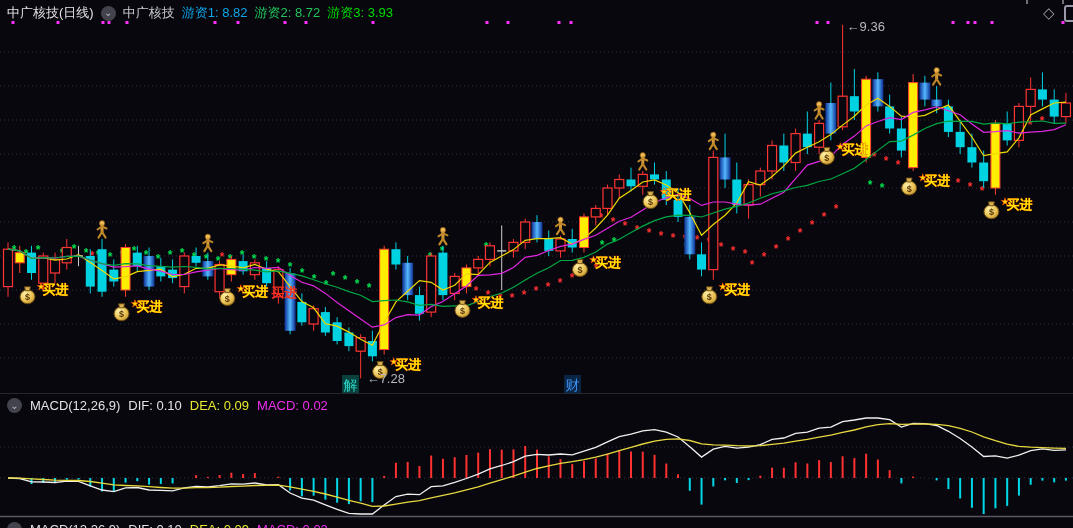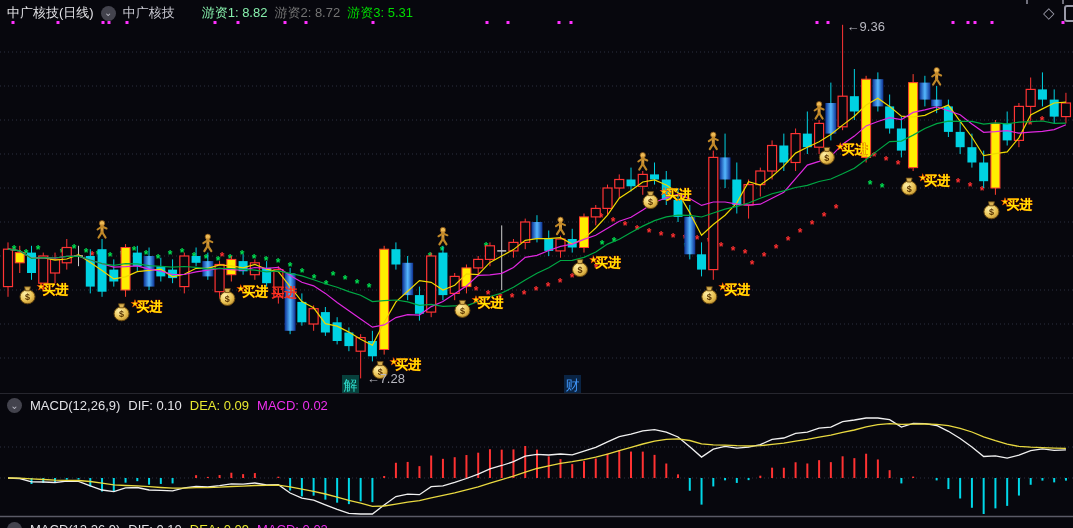--- a/index.html
+++ b/index.html
@@ -38,23 +38,23 @@
   }
   .tick{position:absolute;top:0;width:2px;height:4px;background:#70707c;z-index:6;}
 </style>
 </head>
 <body>
 
 <div class="hdr">
   <span class="title">中广核技(日线)</span>
   <span class="cicon">⌄</span>
   <span class="ind">中广核技</span>
-  <span style="color: #86efac; margin-left: 20px;">游资1: 8.82</span>
-  <span style="color: #737373;">游资2: 8.72</span>
-  <span style="color: rgb(0, 221, 0);">游资3: 5.31</span>
+  <span style="color: #0ea5e9;">游资1: 8.82</span>
+  <span style="color: #22c55e;">游资2: 8.72</span>
+  <span style="color: rgb(0, 221, 0);">游资3: 3.93</span>
 </div>
 
 <span class="corner-diamond">◇</span>
 <div class="corner-square"></div>
 <div class="tick" style="left:1026px"></div>
 <div class="tick" style="left:1062px"></div>
 
 <div class="macd-hdr">
   <span class="cicon">⌄</span>
   <span style="color: rgb(226, 226, 230);">MACD(12,26,9)</span>

